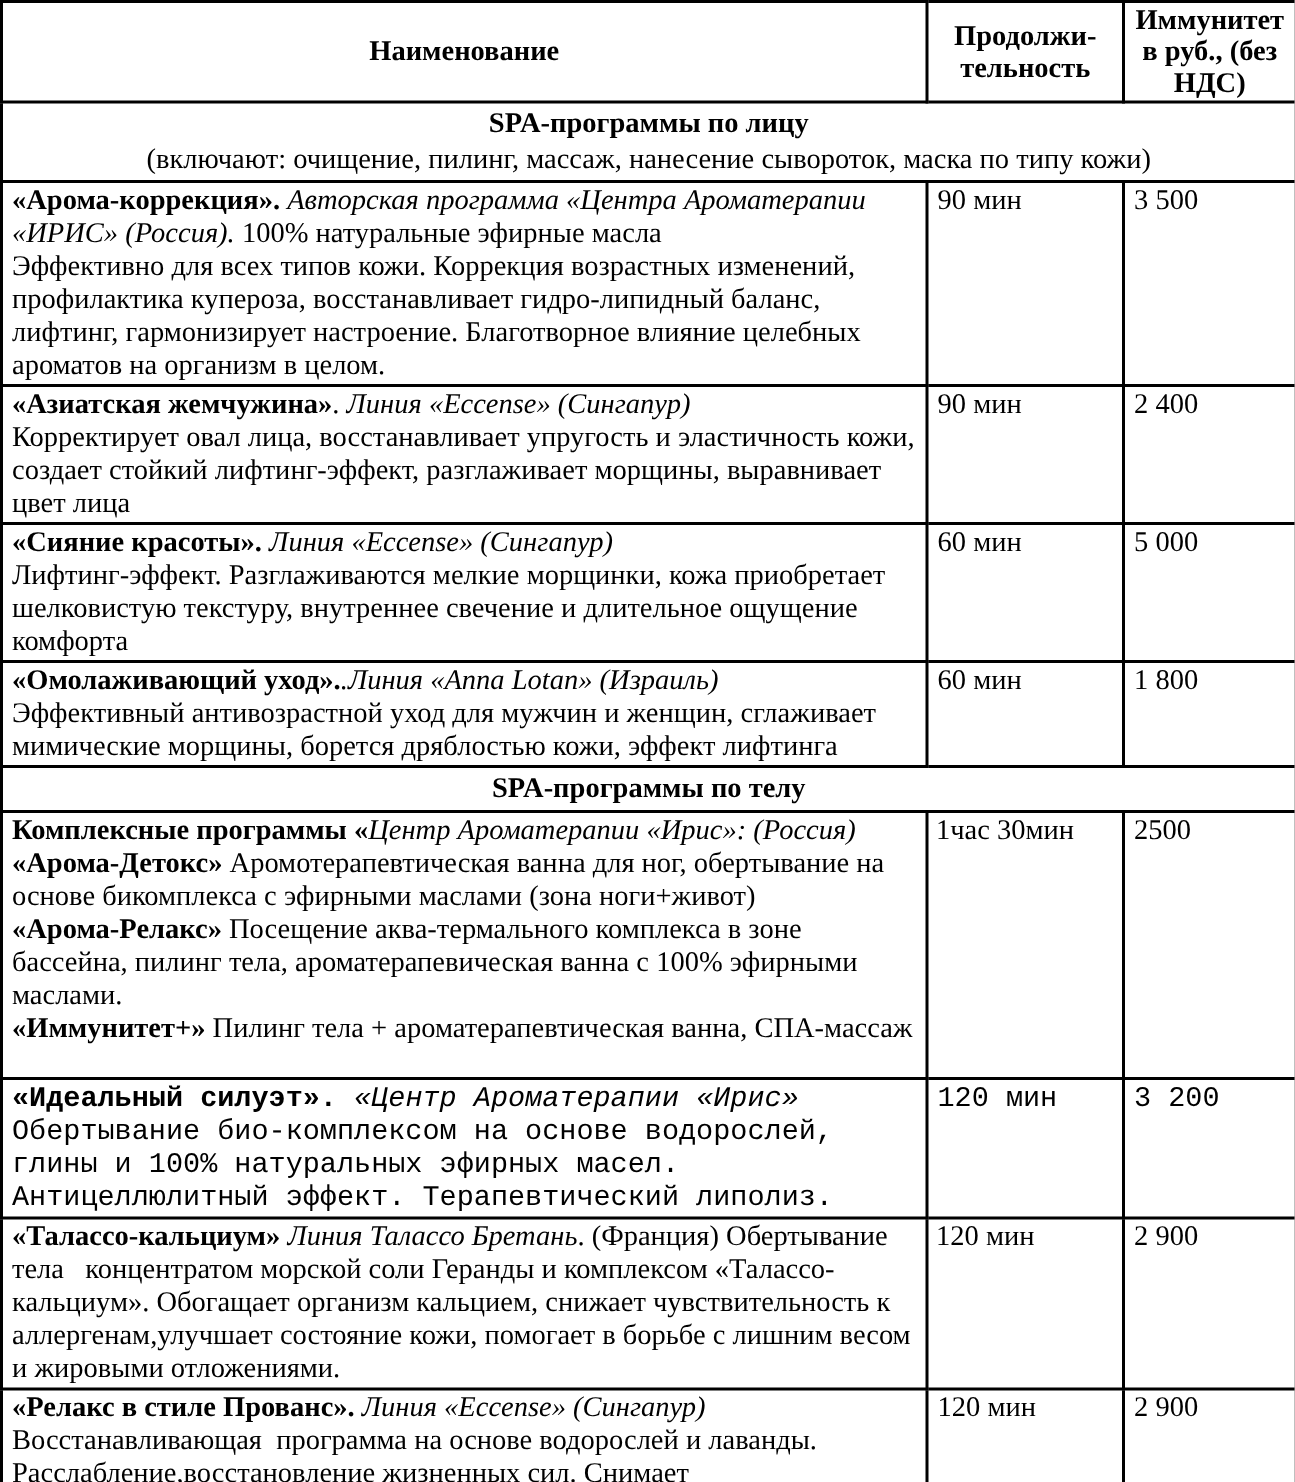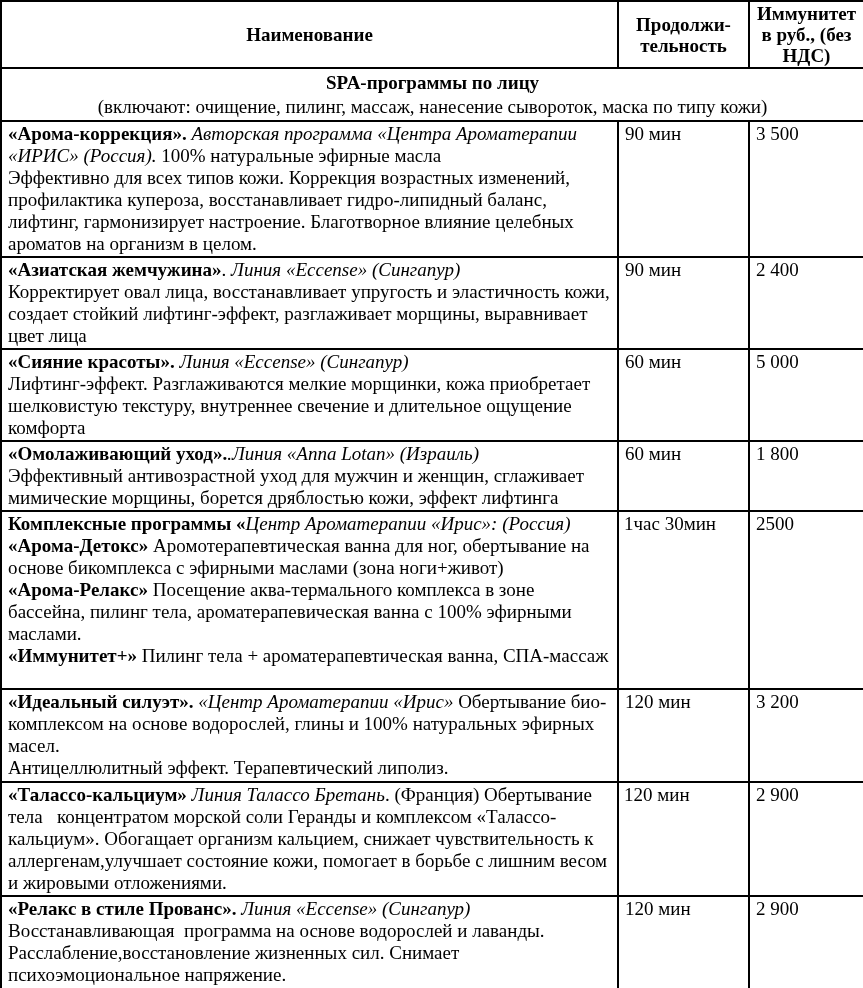--- a/index.html
+++ b/index.html
@@ -15,21 +15,21 @@
   tr.r-head th{font-weight:bold;text-align:center;vertical-align:middle;line-height:21px;padding:1px 3px;}
 
   
   tr.r-sec1{height:51px;} tr.r-sec2{height:30px;}
   td.section-cell{text-align:center;vertical-align:middle;padding:0 4px;}
   .section-title{font-weight:bold;line-height:25px;}
   .section-subtitle{font-weight:normal;line-height:24px;}
 
   
   tr.r-1{height:132px;} tr.r-2{height:90px;} tr.r-3{height:90px;} tr.r-4{height:65px;}
-  tr.r-5{height:178px;} tr.r-6{height:93px;} tr.r-7{height:102px;} tr.r-8{height:93px;}
+  tr.r-5{height:178px;} tr.r-6{height:93px;font-family:Liberation Mono, monospace;} tr.r-7{height:102px;} tr.r-8{height:93px;}
   td.name-cell{text-align:left;}
   td.dur-cell,td.cost-cell{text-align:left;vertical-align:middle;}
   td.dur-cell.al-left{text-align:left;padding-left:5px;}
   .seg-b{font-weight:bold;} .seg-i{font-style:italic;} .seg-r{font-style:normal;font-weight:normal;text-align:center;}
 </style>
 </head>
 <body>
 
 <div class="page">
   <table class="price">
@@ -70,20 +70,25 @@
       <td class="dur-cell">60 мин</td>
       <td class="cost-cell">5 000</td>
     </tr>
 
     <tr class="r-4">
       <td class="name-cell"><span class="seg-b">«Омолаживающий уход».</span><span class="seg-i">.Линия «Anna Lotan» (Израиль)</span><br><span class="seg-r">Эффективный антивозрастной уход для мужчин и женщин, сглаживает мимические морщины, борется дряблостью кожи, эффект лифтинга</span></td>
       <td class="dur-cell">60 мин</td>
       <td class="cost-cell">1 800</td>
     </tr>
 
+    <tr class="r-sec2">
+      <td colspan="3" class="section-cell">
+        <div class="section-title">SPA-программы по телу</div>
+      </td>
+    </tr>
 
     <tr class="r-5">
       <td class="name-cell"><span class="seg-b">Комплексные программы «</span><span class="seg-i">Центр Ароматерапии «Ирис»: (Россия)</span><br><span class="seg-b"> «Арома-Детокс» </span><span class="seg-r">Аромотерапевтическая ванна для ног, обертывание на основе бикомплекса с эфирными маслами (зона ноги+живот)</span><br><span class="seg-b"> «Арома-Релакс» </span><span class="seg-r">Посещение аква-термального комплекса в зоне бассейна, пилинг тела, ароматерапевическая ванна с 100% эфирными маслами.</span><br><span class="seg-b">«Иммунитет+» </span><span class="seg-r">Пилинг тела + ароматерапевтическая ванна, СПА-массаж</span></td>
       <td class="dur-cell al-left">1час 30мин</td>
       <td class="cost-cell">2500</td>
     </tr>
 
     <tr class="r-6">
       <td class="name-cell"><span class="seg-b">«Идеальный силуэт». </span><span class="seg-i">«Центр Ароматерапии «Ирис» </span><span class="seg-r">Обертывание био-комплексом на основе водорослей, глины и 100% натуральных эфирных масел.</span><br><span class="seg-r">Антицеллюлитный эффект. Терапевтический липолиз.</span></td>
       <td class="dur-cell">120 мин</td>

